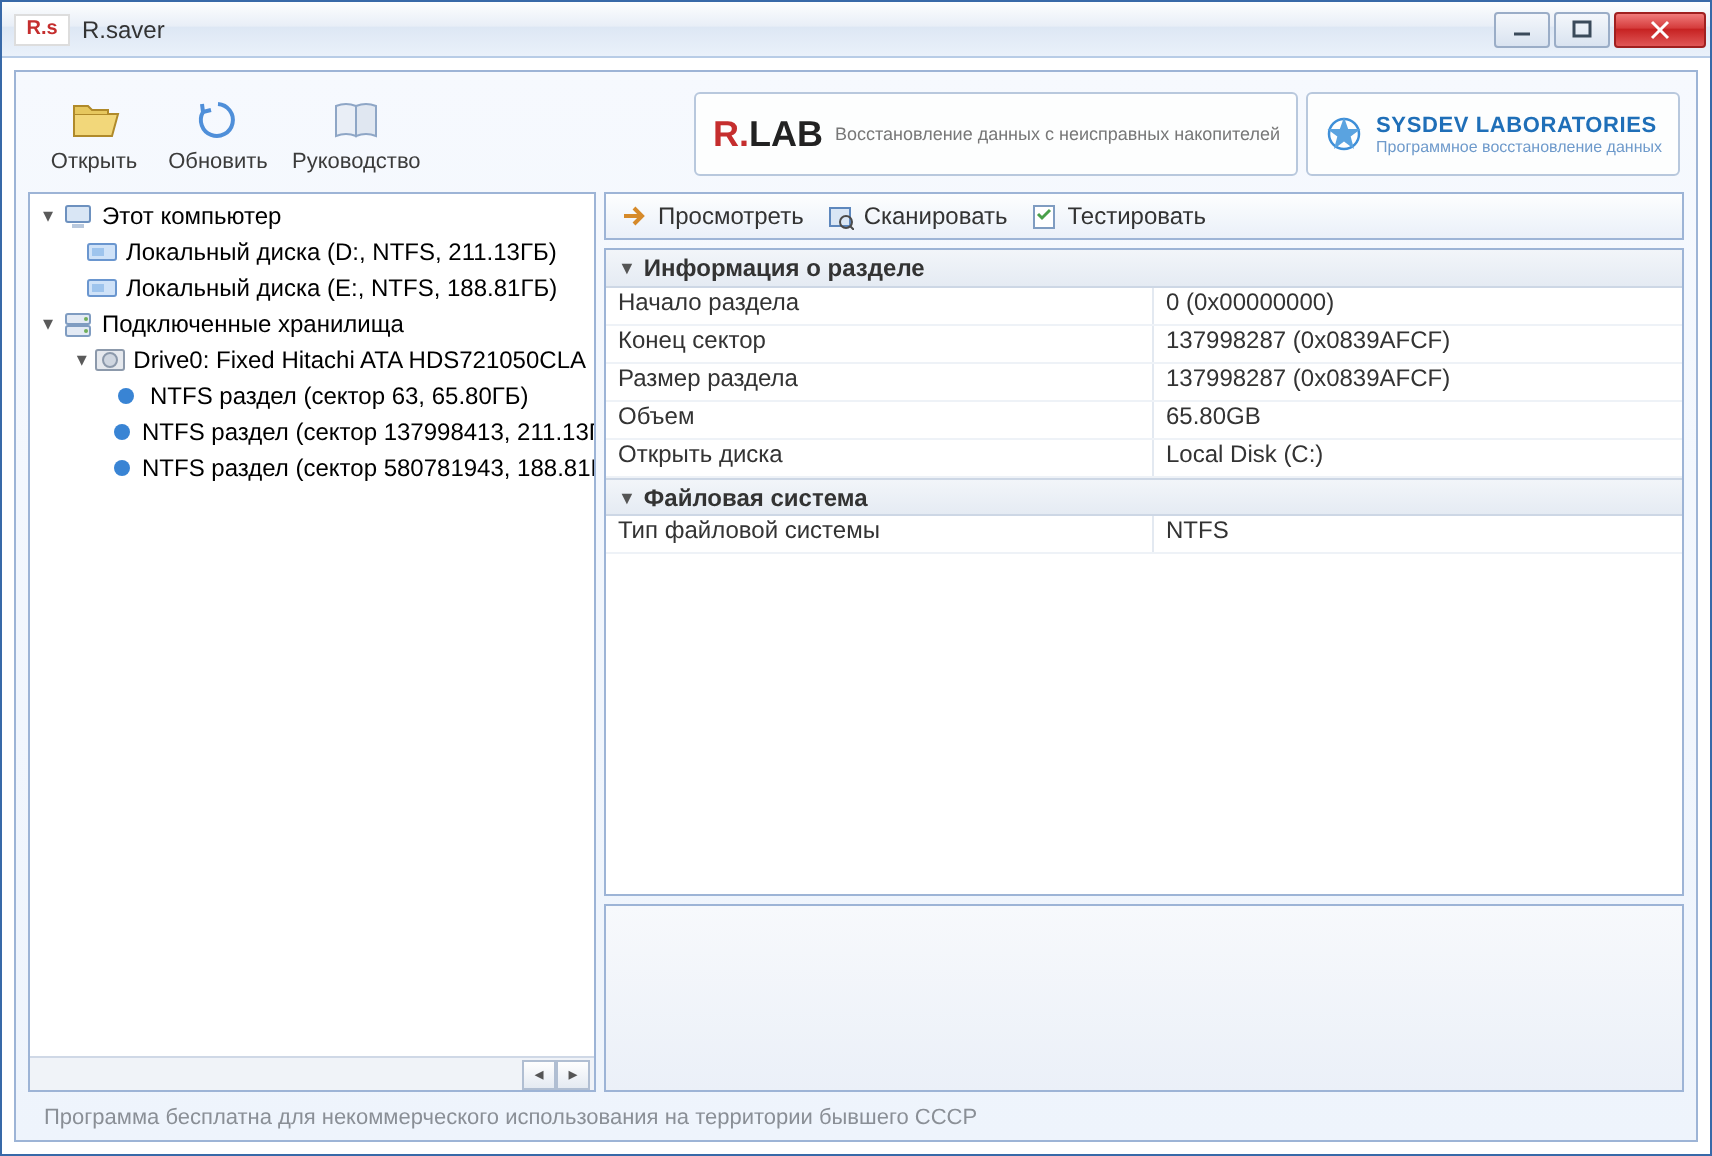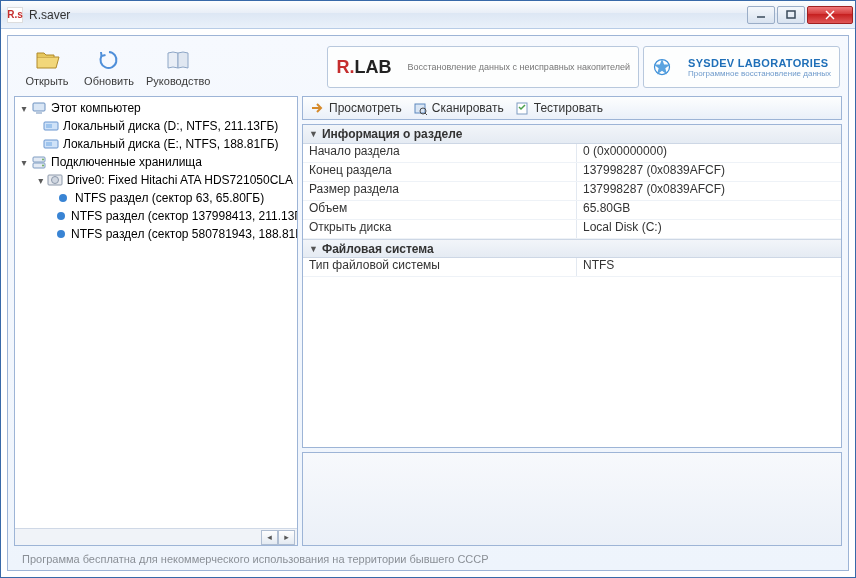--- a/index.html
+++ b/index.html
@@ -21,21 +21,21 @@
 }
 .titlebar {
   height: 28px;
   background: linear-gradient(#fdfefe, #e8eef7 45%, #dde7f4 46%, #eaf1fa);
   border-bottom: 1px solid #b8cce6;
   display: flex;
   align-items: center;
   padding: 0 2px 0 6px;
 }
 .titlebar-icon {
-  width: 16px; height: 16px;
+  width: 28px; height: 16px;
   margin-right: 6px;
   display: flex; align-items: center; justify-content: center;
   font-weight: bold; font-size: 10px; color: #c52e2e;
   background: #fff;
   border: 1px solid #ddd;
 }
 .titlebar-text { color: #333; font-size: 12px; flex: 1; }
 .winbtns { display: flex; gap: 2px; }
 .winbtn {
   width: 28px; height: 18px;
@@ -90,21 +90,21 @@
 .tool span { font-size: 11px; margin-top: 2px; }
 .logo-box {
   height: 42px;
   border: 1px solid #b8c8dd;
   border-radius: 3px;
   background: #fdfefe;
   display: flex;
   align-items: center;
   padding: 0 8px;
   margin-left: 4px;
-  gap: 16px;
+  gap: 6px;
   cursor: pointer;
   justify-content: flex-end;
 }
 .logo-box.rlab { margin-left: auto; }
 .rlab-logo { font-weight: bold; font-size: 18px; }
 .rlab-logo b:first-child { color: #c52e2e; }
 .rlab-logo b:last-child { color: #222; }
 .rlab-sub { font-size: 9px; color: #777; line-height: 1.2; }
 .sys-logo { display: flex; align-items: center; gap: 4px; }
 .sys-logo svg { width: 20px; height: 20px; }
@@ -451,21 +451,21 @@
           <div class="info-panel">
             <div class="section-hdr">
               <span class="tri">▼</span>
               <span>Информация о разделе</span>
             </div>
             <div class="info-row">
               <div class="k">Начало раздела</div>
               <div class="v">0 (0x00000000)</div>
             </div>
             <div class="info-row">
-              <div class="k">Конец раздела</div>
+              <div class="k">Конец сектор</div>
               <div class="v">137998287 (0x0839AFCF)</div>
             </div>
             <div class="info-row">
               <div class="k">Размер раздела</div>
               <div class="v">137998287 (0x0839AFCF)</div>
             </div>
             <div class="info-row">
               <div class="k">Объем</div>
               <div class="v">65.80GB</div>
             </div>

